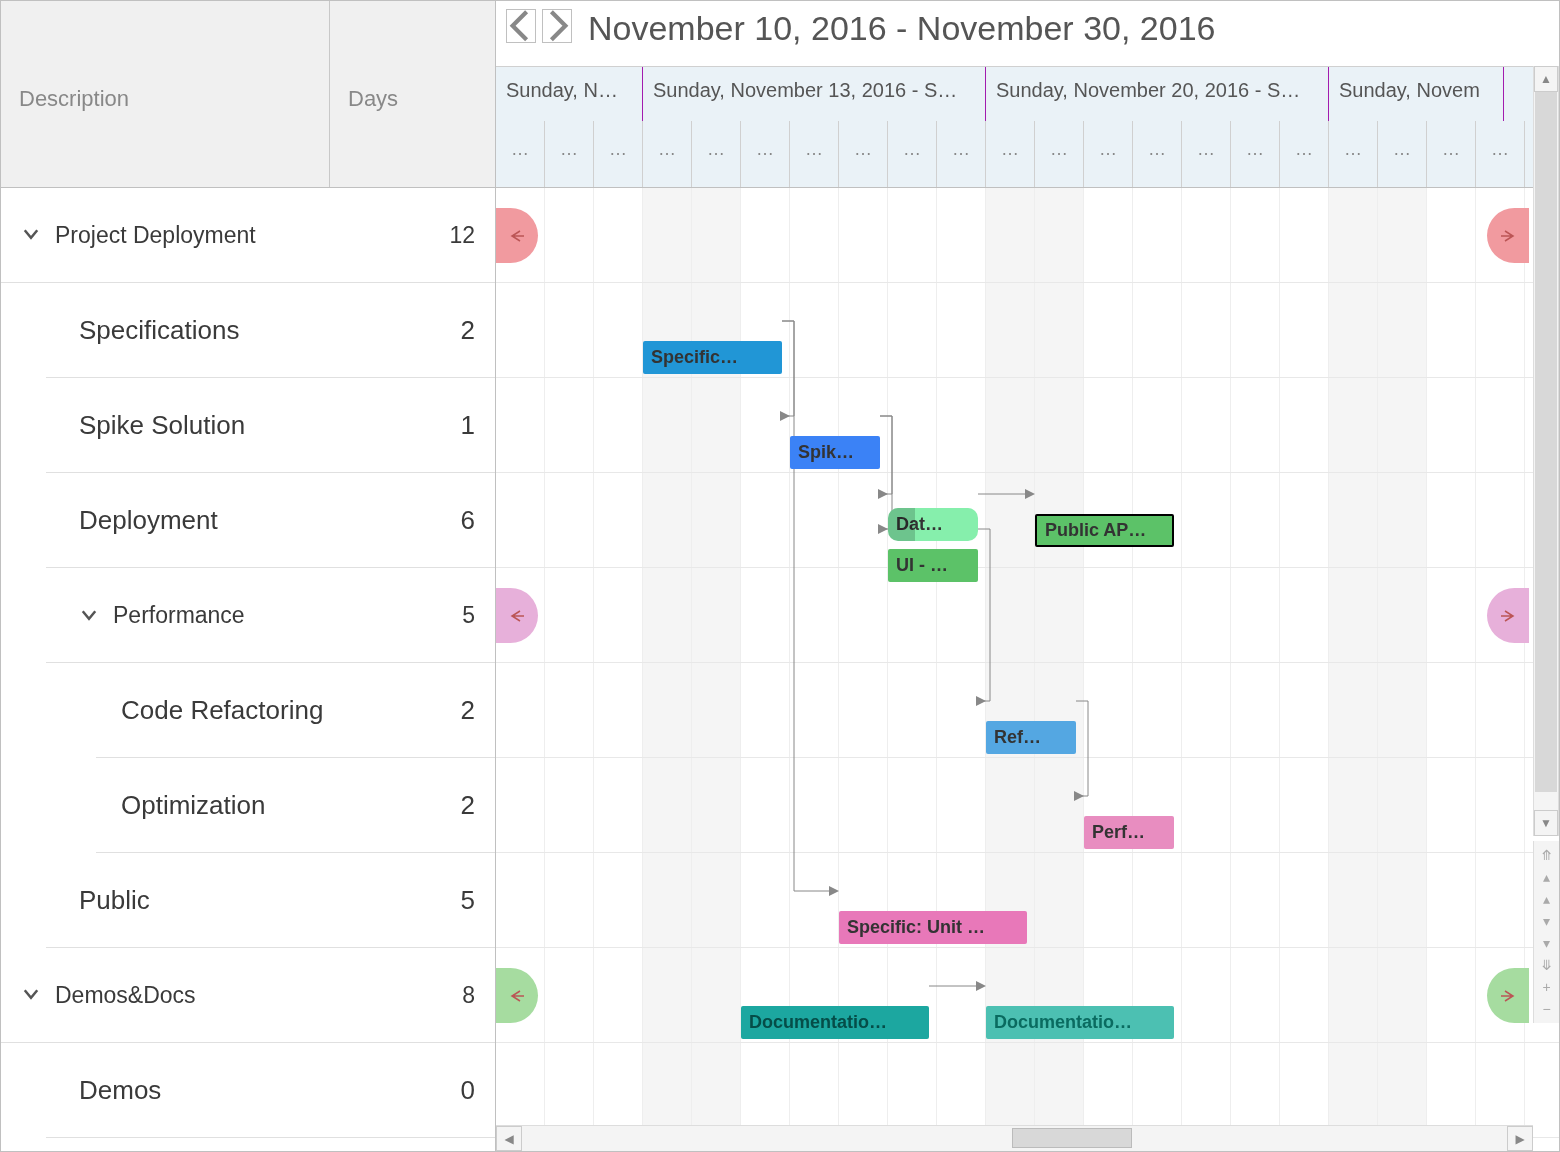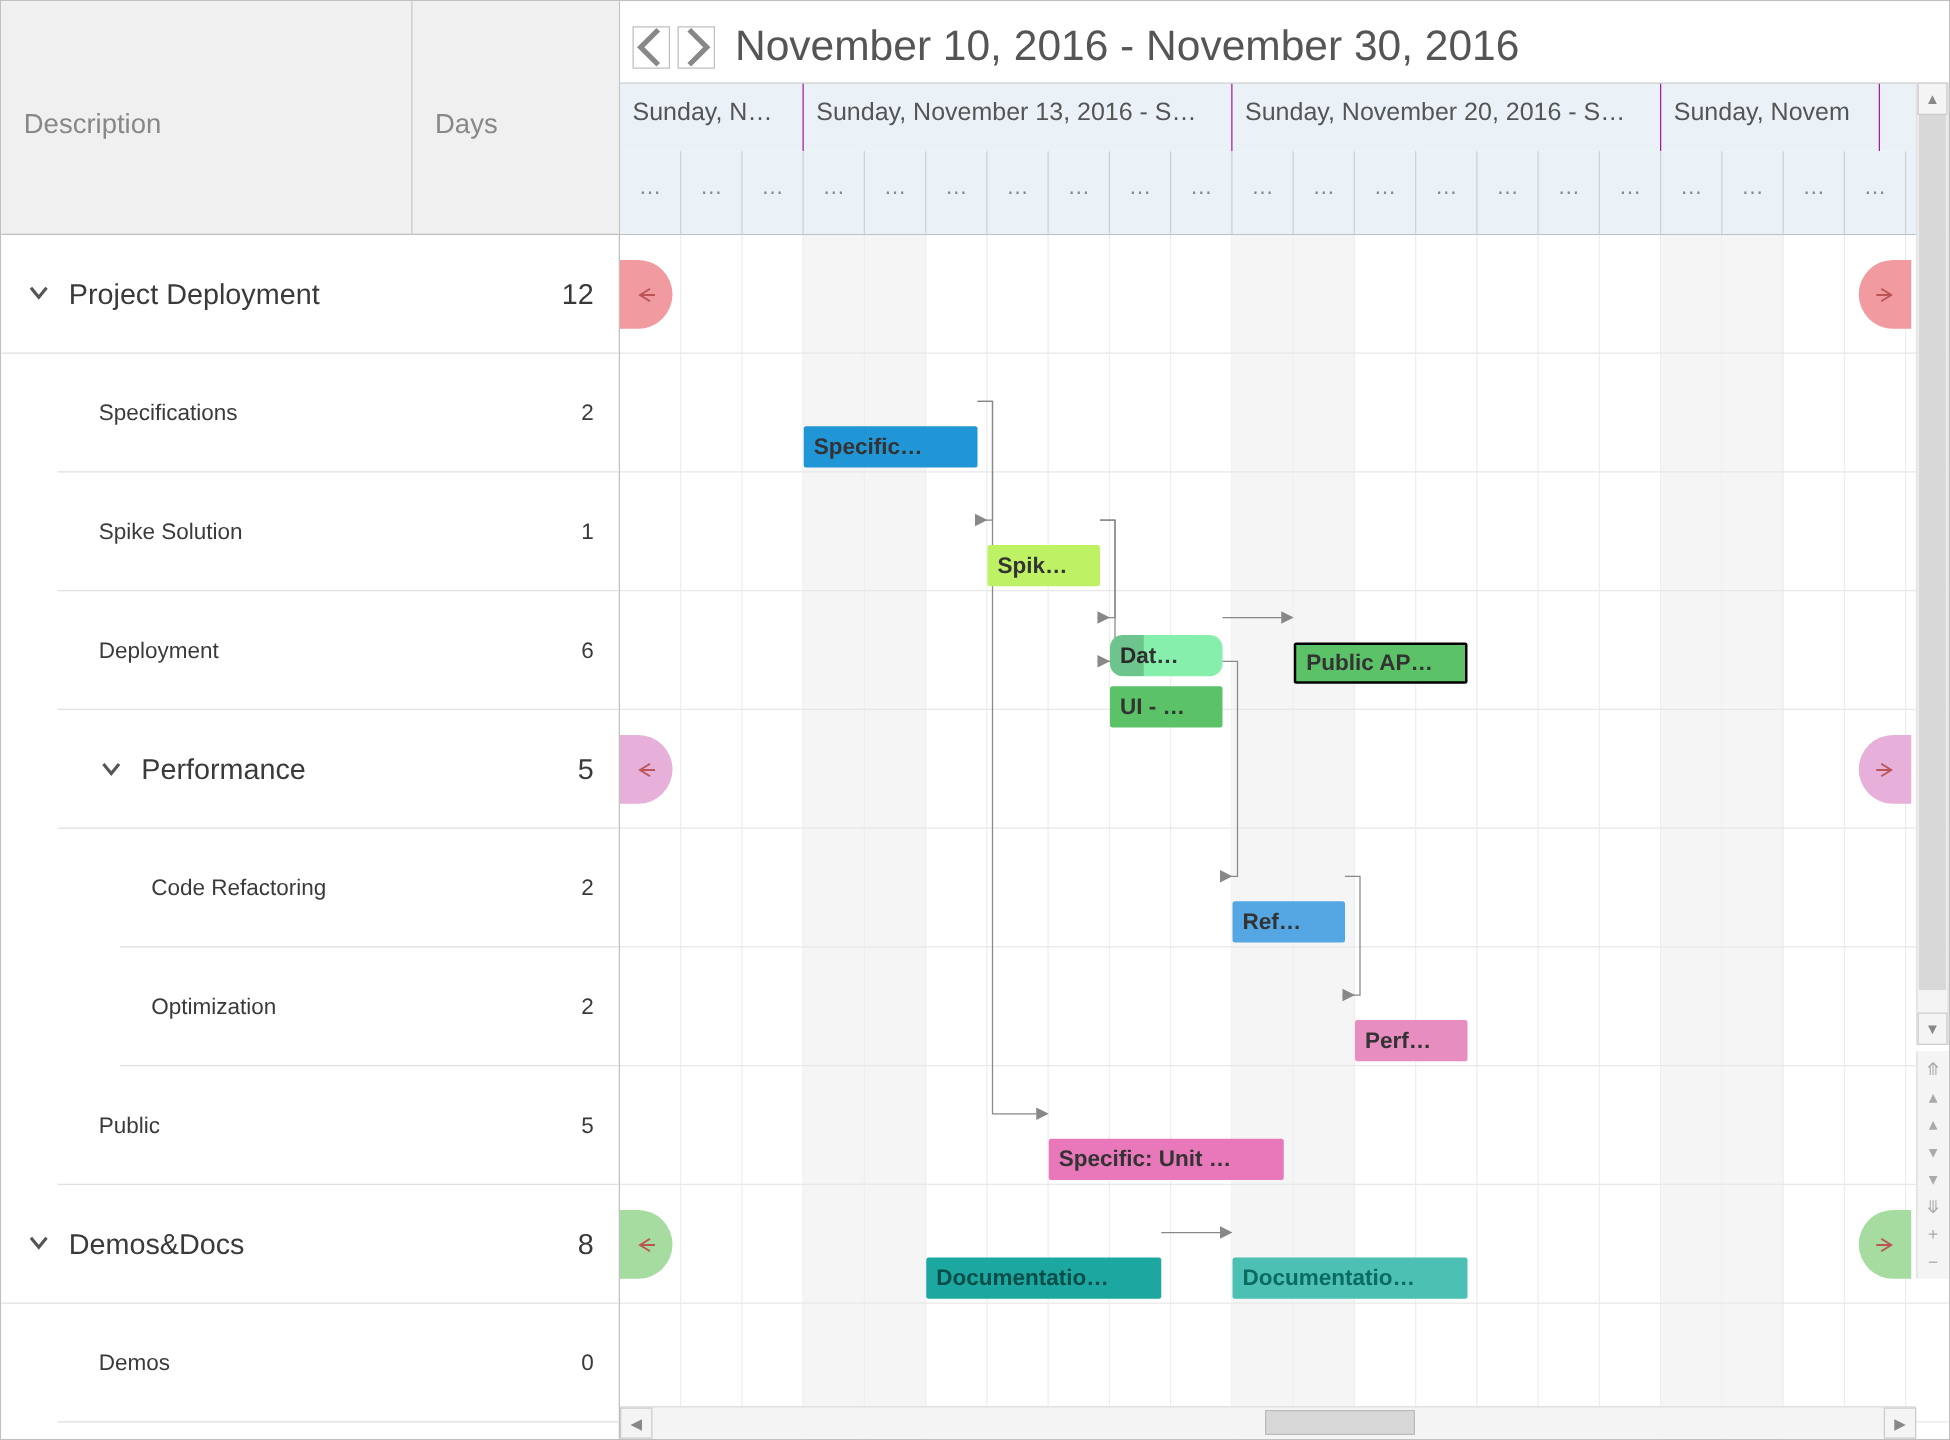--- a/index.html
+++ b/index.html
@@ -48,21 +48,21 @@
 .tree-body {
   flex: 1;
   overflow: hidden;
 }
 .tree-row {
   height: 95px;
   display: flex;
   align-items: center;
   border-bottom: 1px solid #e0e0e0;
   padding: 0 20px;
-  font-size: 18px;
+  font-size: 26px;
   color: #3a3a3a;
 }
 .tree-row.group { font-size: 23px; }
 .tree-row .indent { display: inline-block; }
 .tree-row .toggle {
   width: 24px;
   height: 24px;
   margin-right: 10px;
   cursor: pointer;
 }
@@ -84,21 +84,20 @@
 }
 .gantt-header {
   height: 187px;
   border-bottom: 1px solid #c0c0c0;
   display: flex;
   flex-direction: column;
 }
 .title-row {
   height: 65px;
   display: flex;
-  align-items: center;
   padding: 8px 10px 0 10px;
 }
 .nav-btn {
   width: 30px;
   height: 34px;
   border: 1px solid #c0c0c0;
   background: #fff;
   margin-right: 6px;
   display: flex;
   align-items: center;
@@ -465,21 +464,21 @@
             <svg viewBox="0 0 18 12">
     <path d="M12 1 L4 6 L12 11 M4 6 H16" stroke="#b55" stroke-width="1.5" fill="none"></path>
             </svg>
           </div>
           <div class="marker right" style="top: 780px; background: rgb(166, 220, 160);">
             <svg viewBox="0 0 18 12">
     <path d="M6 1 L14 6 L6 11 M14 6 H2" stroke="#b55" stroke-width="1.5" fill="none"></path>
             </svg>
           </div>
           <div class="task-bar" style="left: 147px; width: 139px; top: 117px; background: rgb(33, 150, 214);">Specific…</div>
-          <div class="task-bar" style="left: 294px; width: 90px; top: 212px; background: #bef264;">Spik…</div>
+          <div class="task-bar" style="left: 294px; width: 90px; top: 212px; background: #3b82f6;">Spik…</div>
           <div class="task-bar" style="left: 392px; width: 90px; top: 284px; background: #86efac; position: absolute; border-radius: 10px;"><div style="position: absolute; left: 0px; top: 0px; bottom: 0px; width: 30%; background: rgba(0, 0, 0, 0.18);"></div>Dat…</div>
           <div class="task-bar" style="left: 392px; width: 90px; top: 325px; background: rgb(92, 194, 104);">UI - …</div>
           <div class="task-bar outlined" style="left: 539px; width: 139px; top: 290px; background: rgb(92, 194, 104);">Public AP…</div>
           <div class="task-bar" style="left: 490px; width: 90px; top: 497px; background: rgb(84, 167, 226);">Ref…</div>
           <div class="task-bar" style="left: 588px; width: 90px; top: 592px; background: rgb(232, 141, 192);">Perf…</div>
           <div class="task-bar" style="left: 343px; width: 188px; top: 687px; background: rgb(232, 120, 185);">Specific: Unit …</div>
           <div class="task-bar" style="left: 245px; width: 188px; top: 782px; background: rgb(28, 167, 160); color: rgb(5, 77, 72);">Documentatio…</div>
           <div class="task-bar" style="left: 490px; width: 188px; top: 782px; background: rgb(76, 192, 178); color: rgb(10, 107, 96);">Documentatio…</div>
         </div>
     </div>

